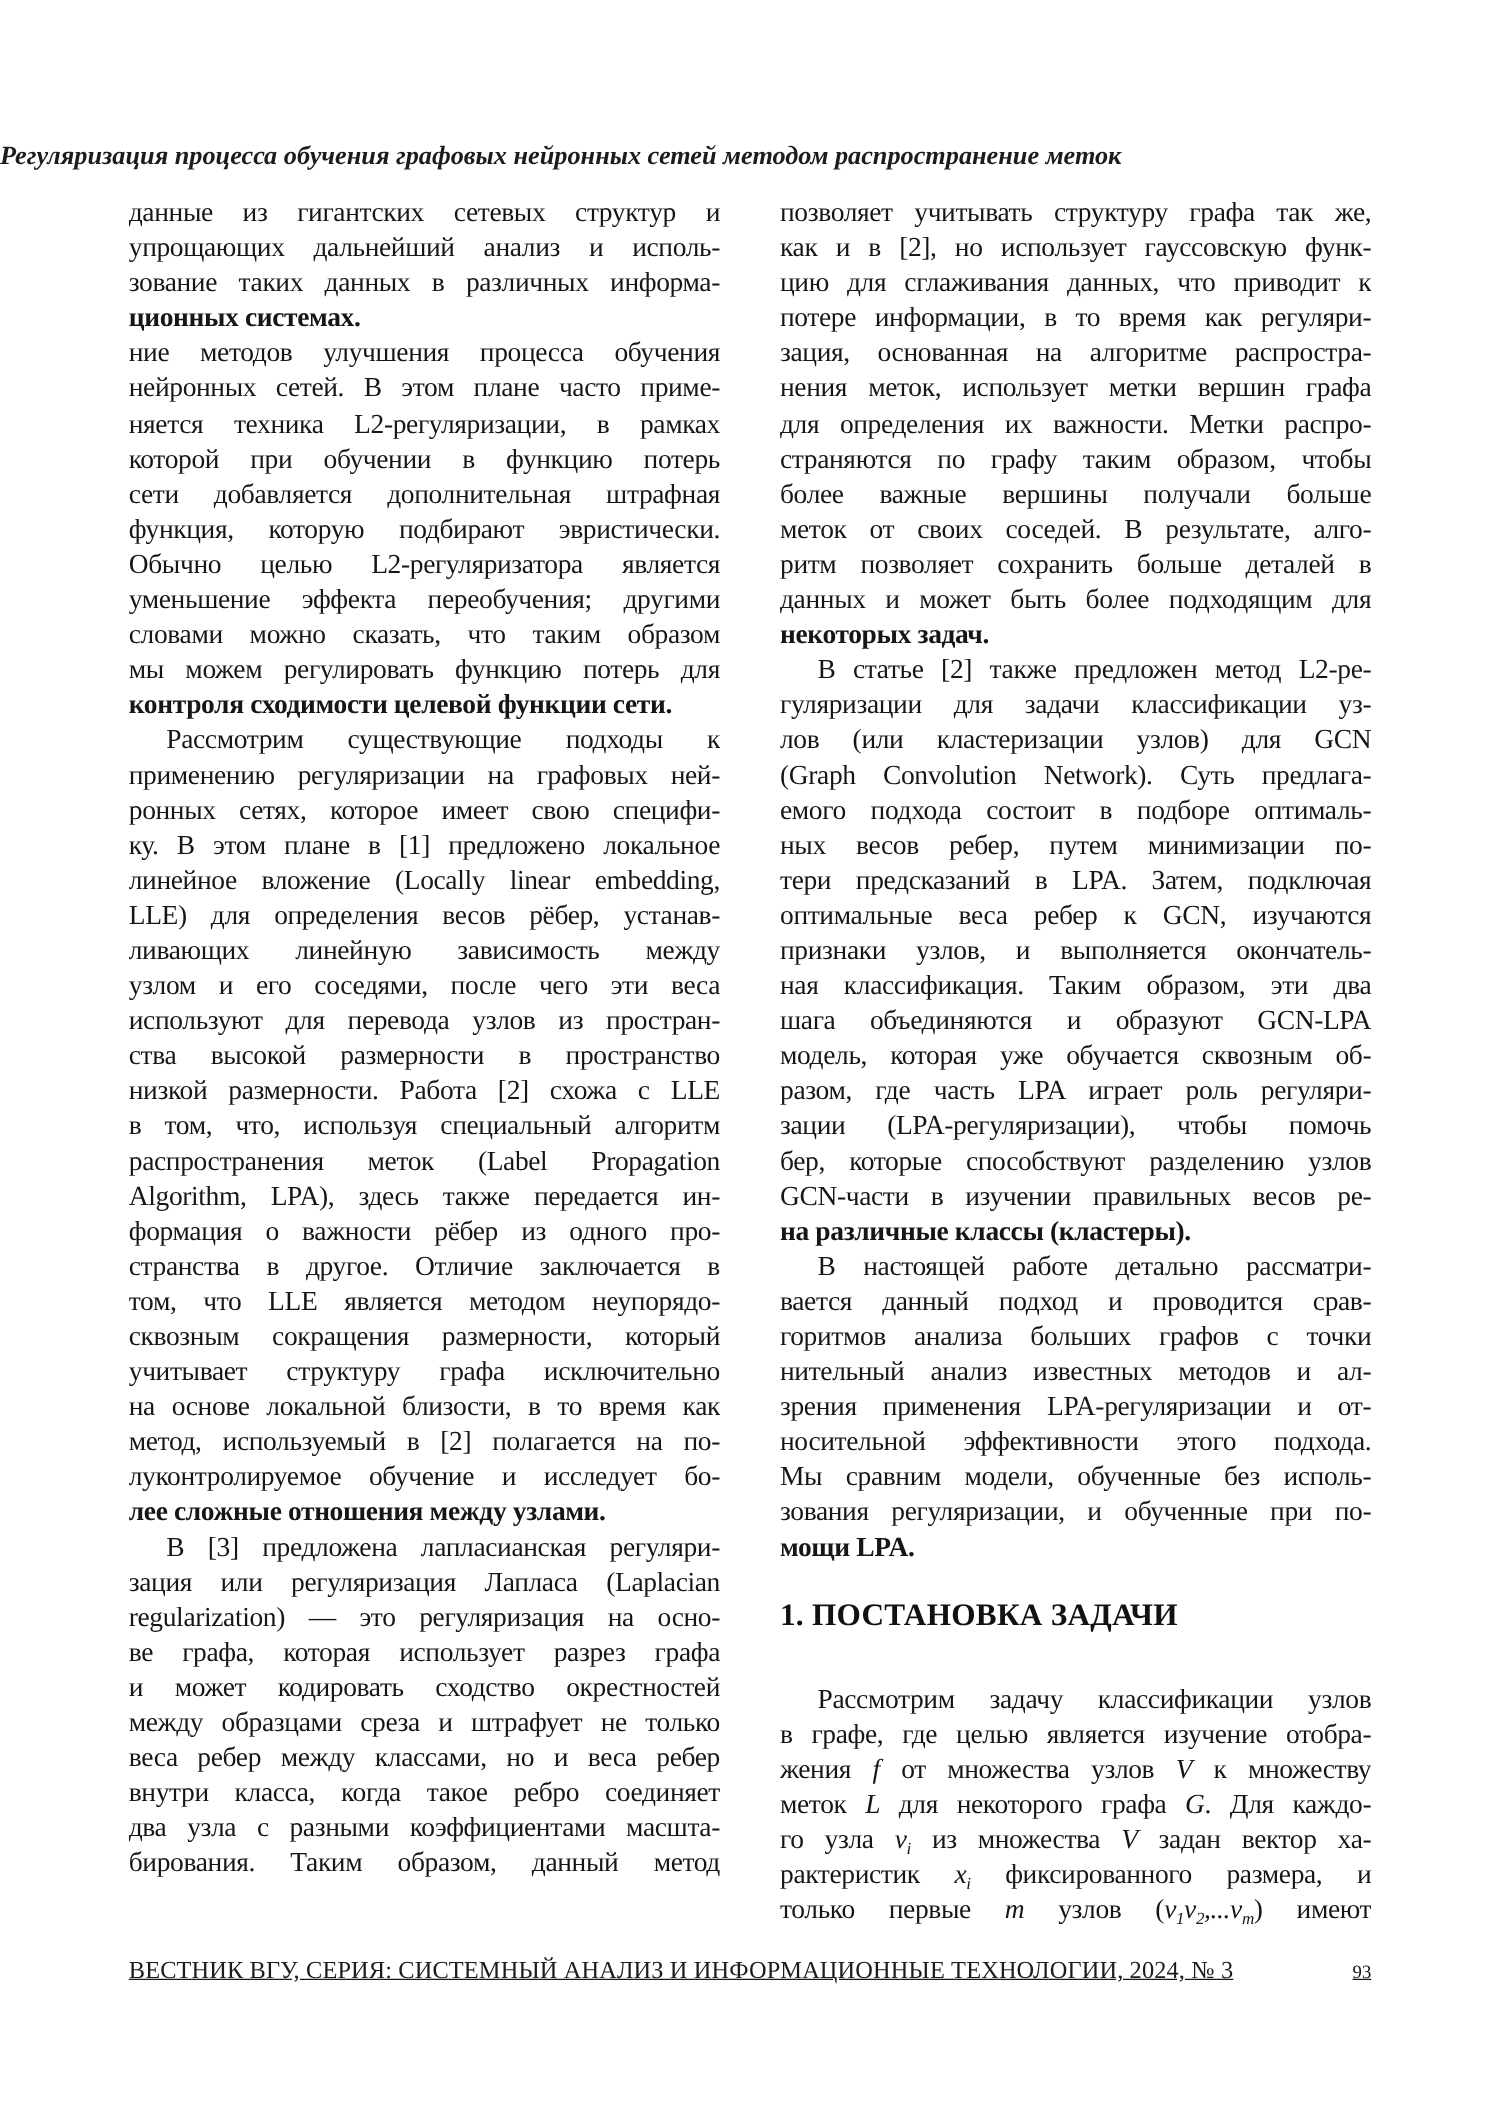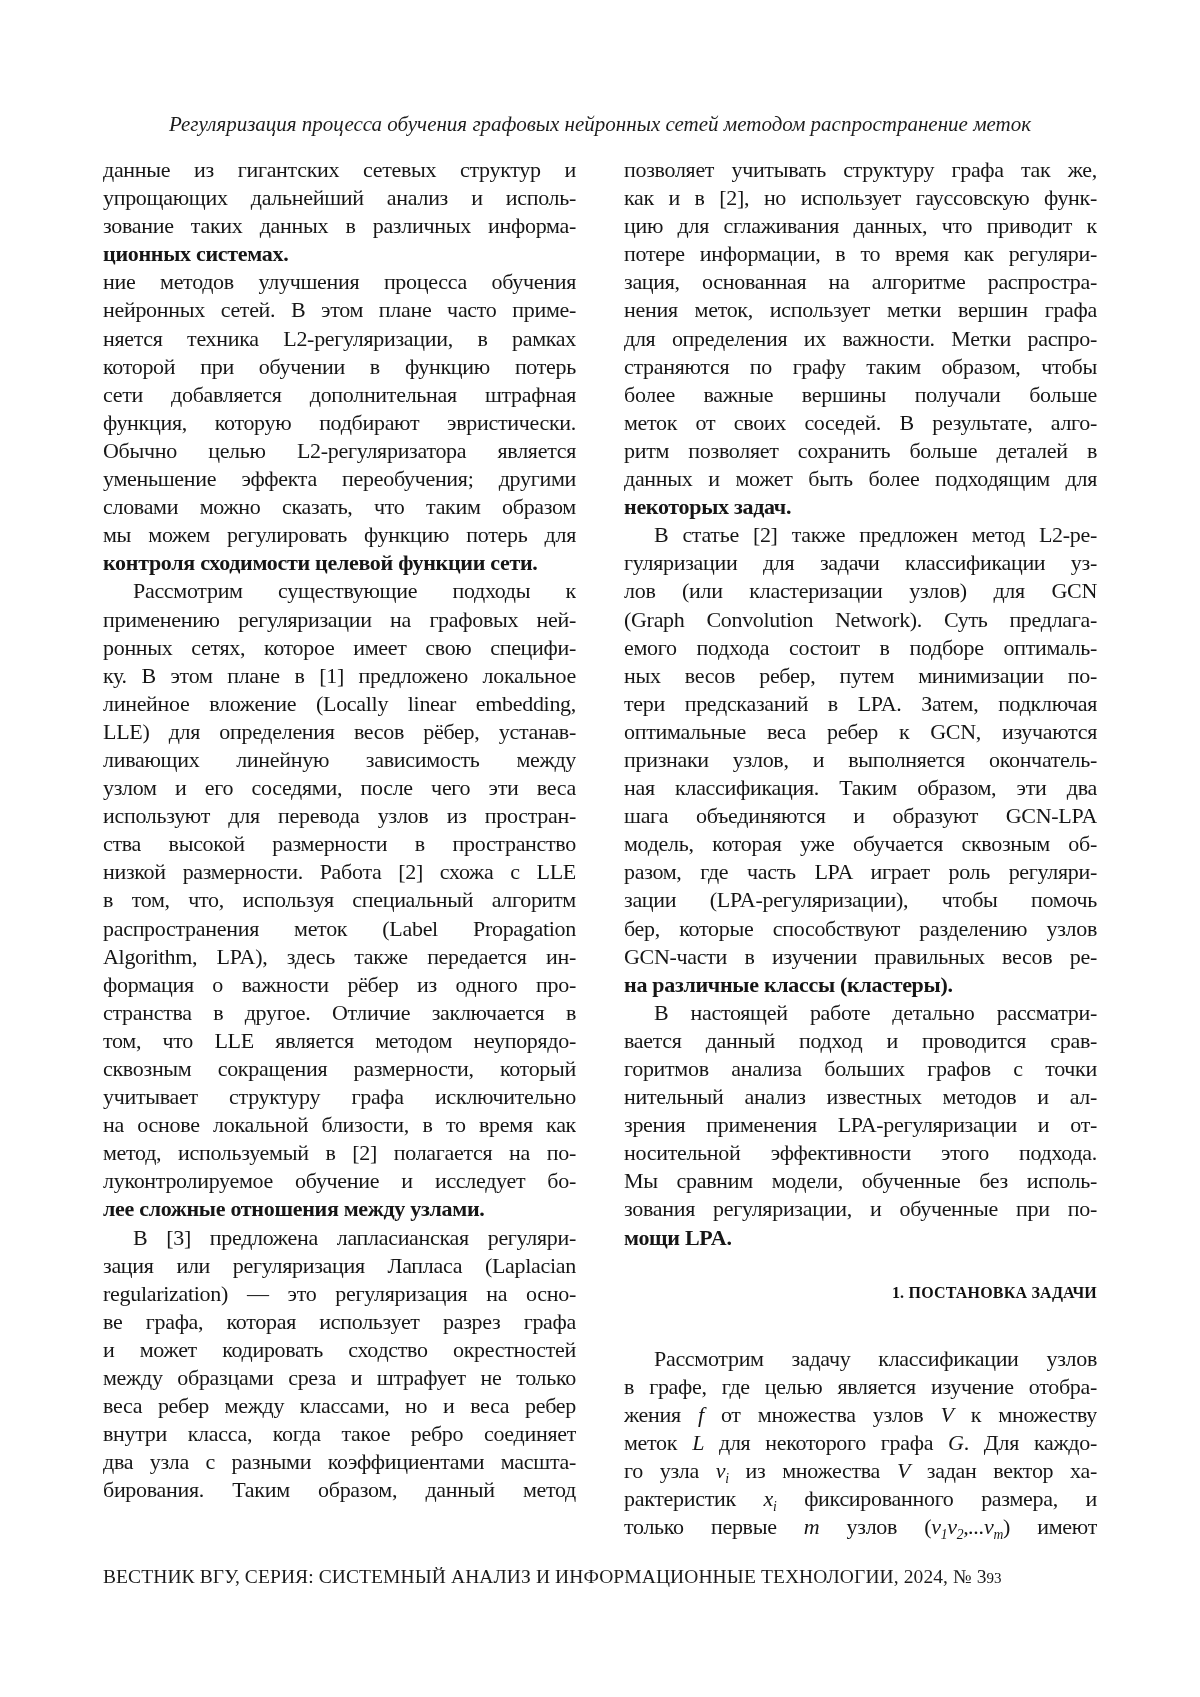--- a/index.html
+++ b/index.html
@@ -8,26 +8,27 @@
     width:1200px;height:1697px;
     margin:0 auto;
     background:#ffffff;
     font-family:"Liberation Serif","DejaVu Serif",serif;
     color:#161616;
     overflow:hidden;
   }
   .running-head{
     position:absolute;
     top:112px;left:0;width:100%;
-    text-align:center;
+    text-align:left;
     font-style:italic;
     font-size:21px;
     line-height:24px;
     color:#1c1c1c;
     white-space:nowrap;
+    font-weight:bold;
   }
   .columns{
     position:absolute;
     top:156px;left:103px;
     width:994px;
     display:flex;
     gap:48px;
   }
   .col{width:482px;}
   .para{margin:0;padding:0;}
@@ -40,33 +41,35 @@
     text-align-last:justify;
     overflow:hidden;
     white-space:normal;
   }
   .line.endline{text-align-last:left;font-weight:bold;}
   .line.indent{text-indent:30px;}
   .line i{font-style:italic;}
   .line sub{font-size:0.62em;line-height:0;}
   .sec-heading{
     font-weight:bold;
-    font-size:16px;
+    font-size:25px;
     height:28px;line-height:28px;
-    text-align:right;
+    text-align:left;
     letter-spacing:0.2px;
     margin:27px 0 38px 0;
     color:#111;
   }
   .footer{
     position:absolute;
     top:1566px;left:103px;
     width:994px;
     display:flex;
     align-items:baseline;
+    justify-content:space-between;
+    text-decoration:underline;
   }
   .footer .journal{
     font-size:19.5px;
     letter-spacing:0.1px;
     color:#1c1c1c;
     white-space:nowrap;
   }
   .footer .pagenum{
     font-size:15px;
     color:#111;

